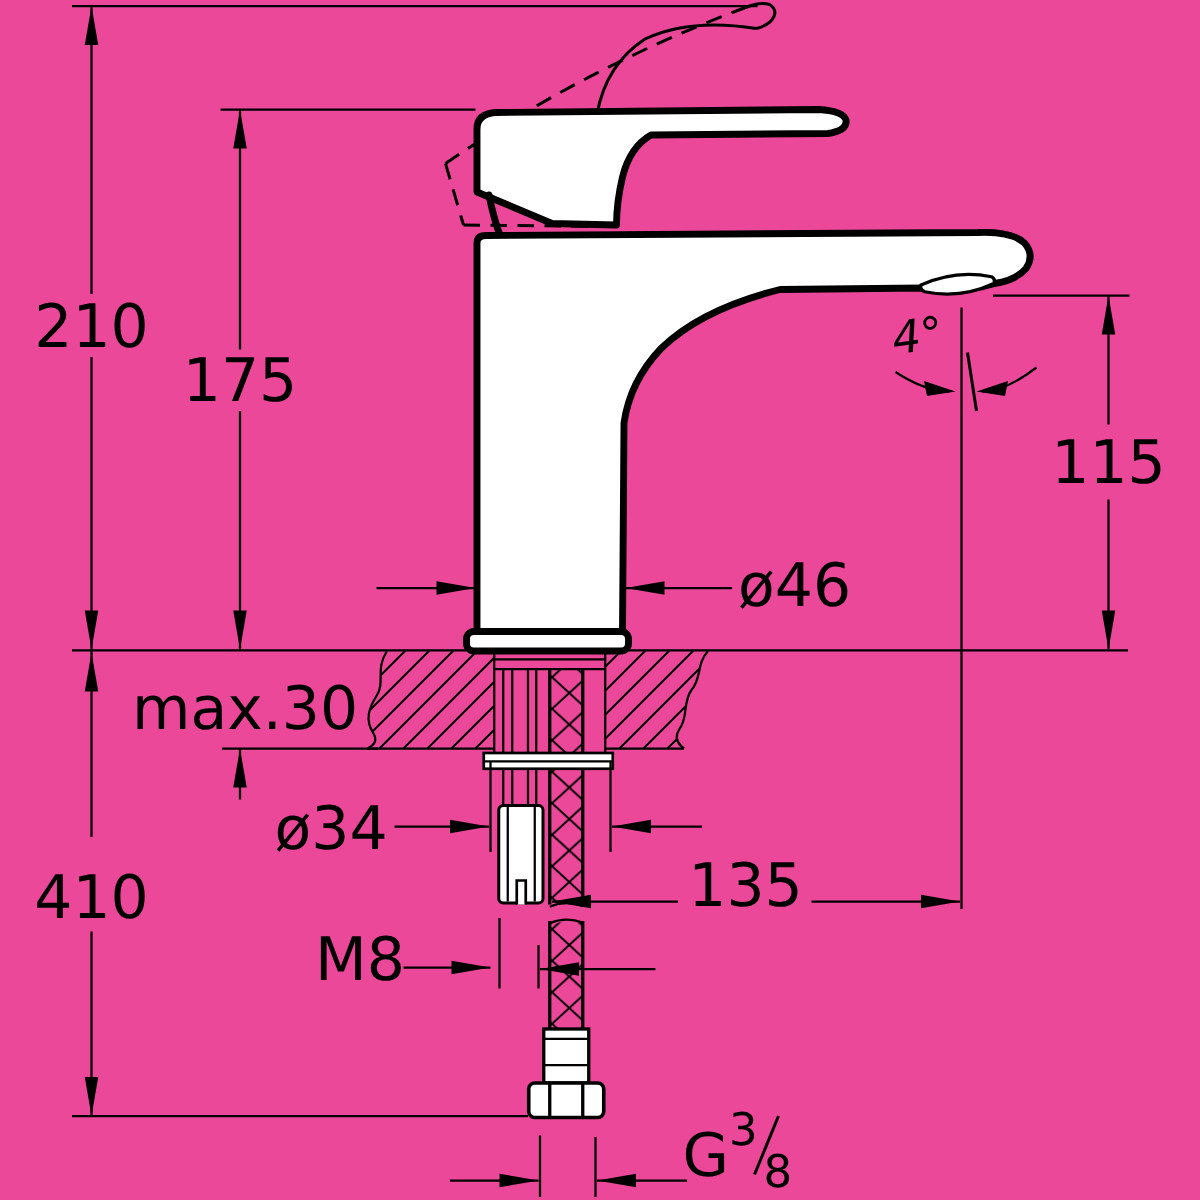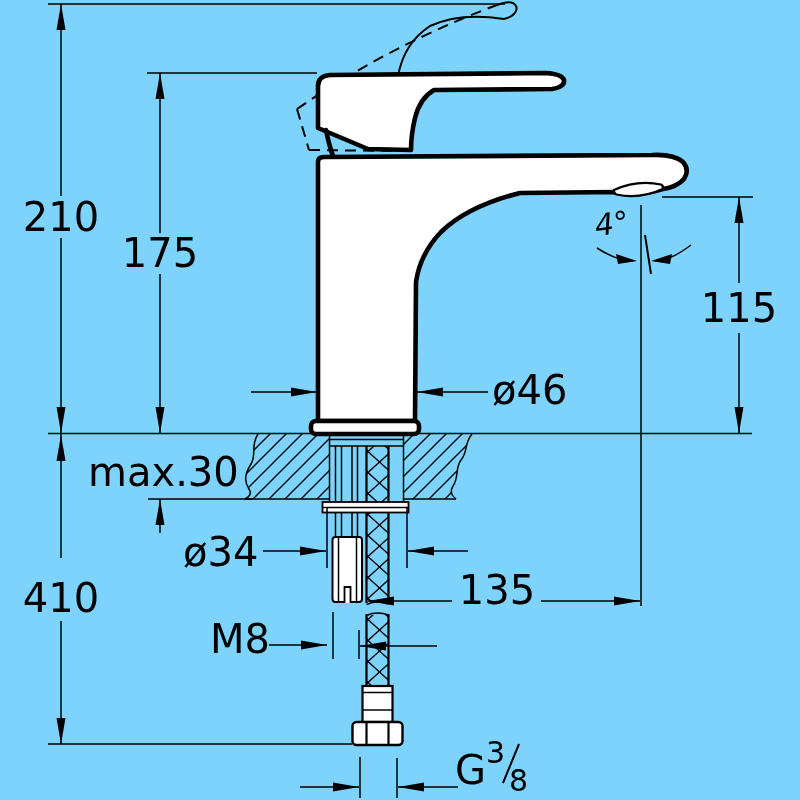--- a/index.html
+++ b/index.html
@@ -1,16 +1,16 @@
 <!DOCTYPE html>
 <html><head>
 <meta charset="utf-8">
 <style>
   html,body{margin:0;padding:0;background:#ffffff;}
-  .stage{width:800px;height:800px;position:relative;background:#7dd3fc;overflow:hidden;}
+  .stage{width:800px;height:800px;position:relative;background:#ec4899;overflow:hidden;}
   svg{display:block;}
   text{font-family:"DejaVu Sans","Liberation Sans",sans-serif;fill:#000;}
   .dim-label{font-size:40px;}
   .dim-label-small{font-size:30px;}
   .angle-label{font-size:30px;font-style:italic;}
   .thin{stroke:#000;stroke-width:1.5;fill:none;}
   .med{stroke:#000;stroke-width:2.2;fill:none;}
   .thick{stroke:#000;stroke-width:4.6;fill:none;stroke-linejoin:round;stroke-linecap:round;}
   .thickfill{stroke:#000;stroke-width:4.6;fill:#fff;stroke-linejoin:round;}
   .whitefill{fill:#fff;}

